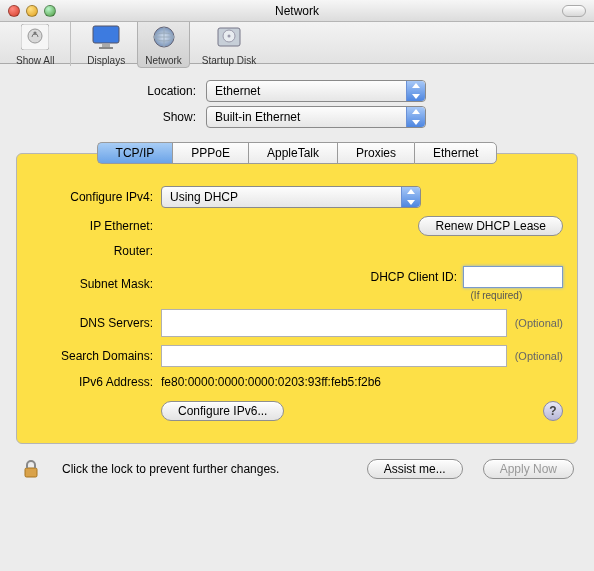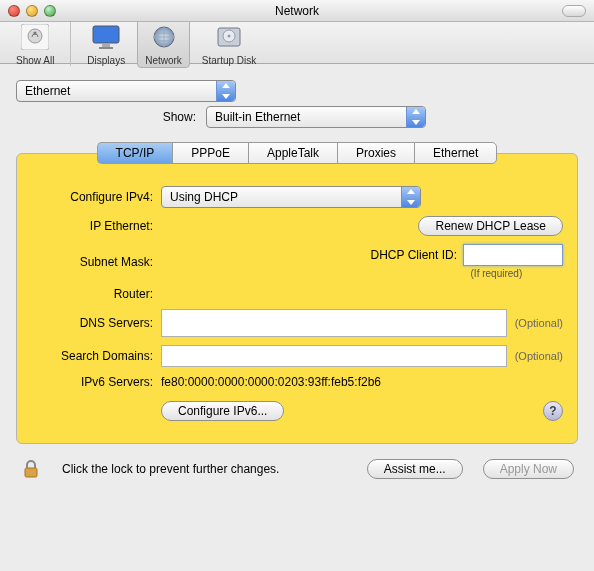--- a/index.html
+++ b/index.html
@@ -196,20 +196,21 @@
           <circle cx="14" cy="12" r="1.5" fill="#99a"></circle>
         </svg>
     </div>
     <span class="tb-label">Startup Disk</span>
   </div>
 </div>
 
 <div class="main">
 
   <div class="row">
+    <div class="lbl-right">Location:</div>
     <div class="aqua-select" style="width:220px">
       <span>Ethernet</span>
       <div class="arrows">
           <div class="arrow-up"></div>
           <div class="arrow-down"></div>
         </div>
     </div>
   </div>
   <div class="row">
     <div class="lbl-right">Show:</div>
@@ -245,62 +246,62 @@
       </div>
     </div>
 
     <div class="form-row">
       <div class="flabel">IP Ethernet:</div>
       <div class="fval">
         <span style="width:120px"></span>
         <div style="flex:1"></div>
         <button class="aqua-btn">Renew DHCP Lease</button>
       </div>
+    </div>
+
+    <div class="form-row">
+      <div class="flabel">Router:</div>
+      <div class="fval">
+          <span></span>
+        </div>
     </div>
 
     <div class="form-row">
       <div class="flabel">Subnet Mask:</div>
       <div class="fval">
         <span style="width:100px"></span>
         <div style="flex:1"></div>
         <div style="display:flex;flex-direction:column;align-items:flex-start;">
           <div style="display:flex;align-items:center;gap:6px;">
             <span>DHCP Client ID:</span>
             <input class="tfield" style="width: 100px;" value="">
           </div>
           <span class="smallnote" style="margin-left:100px;margin-top:2px;">(If required)</span>
         </div>
       </div>
     </div>
 
     <div class="form-row">
-      <div class="flabel">Router:</div>
-      <div class="fval">
-          <span></span>
-        </div>
-    </div>
-
-    <div class="form-row">
       <div class="flabel">DNS Servers:</div>
       <div class="fval">
         <input class="plainfield" style="flex: 1 1 0%;" value="">
         <span class="opt">(Optional)</span>
       </div>
     </div>
 
     <div class="form-row">
       <div class="flabel">Search Domains:</div>
       <div class="fval">
         <input class="plainfield" style="flex: 1 1 0%; height: 22px;" value="">
         <span class="opt">(Optional)</span>
       </div>
     </div>
 
     <div class="form-row">
-      <div class="flabel">IPv6 Servers:</div>
+      <div class="flabel">IPv6 Address:</div>
       <div class="fval">
           <span>fe80:0000:0000:0000:0203:93ff:feb5:f2b6</span>
         </div>
     </div>
 
     <div class="form-row" style="margin-top:12px;">
       <div class="flabel"></div>
       <div class="fval">
         <button class="aqua-btn">Configure IPv6...</button>
         <div style="flex:1"></div>

